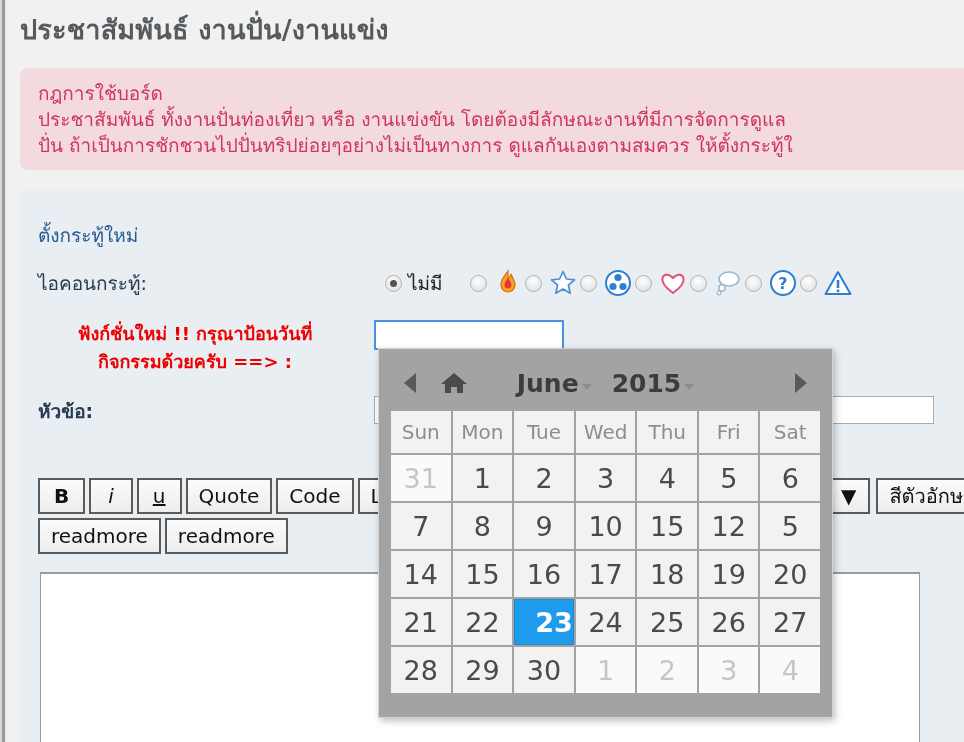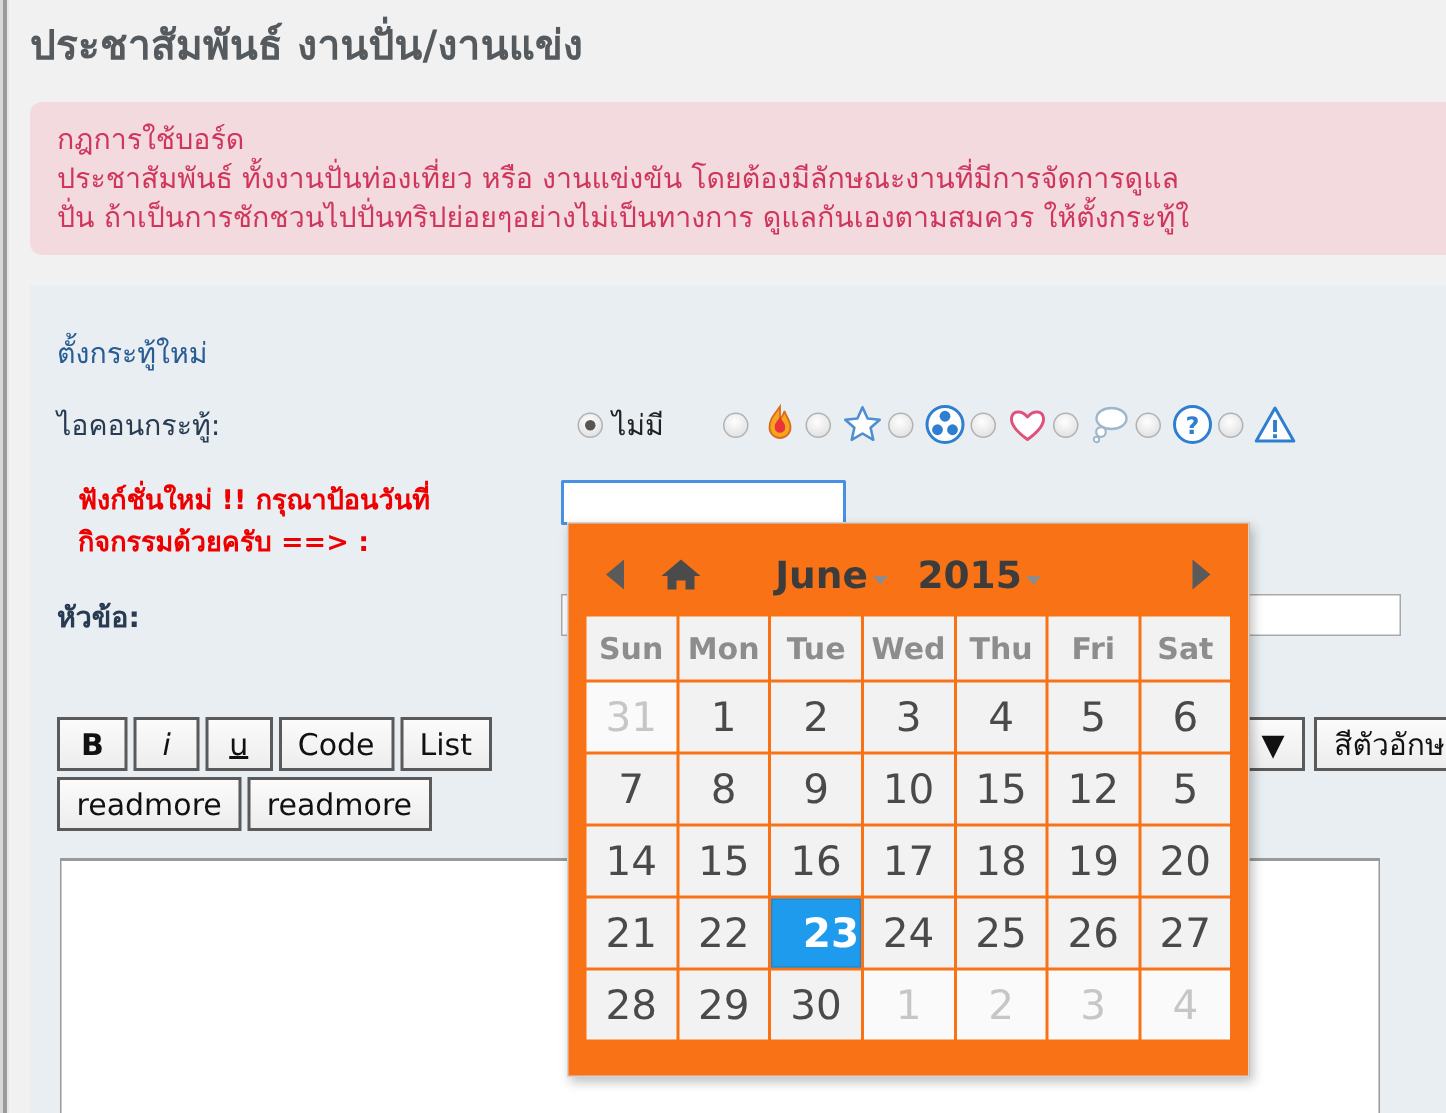--- a/index.html
+++ b/index.html
@@ -49,23 +49,23 @@
   .new-topic-link {
     position: absolute; left: 38px; top: 220px;
     font-size: 19px; color: #2a5c94;
   }
 
   .lbl-icon {
     position: absolute; left: 38px; top: 268px;
     font-size: 19px; font-weight: normal; color: #283b52;
   }
   .lbl-date {
-    position: absolute; left: 52px; top: 320px;
+    position: absolute; left: 30px; top: 320px;
     font-size: 18px; font-weight: bold; color: #ee0000;
-    line-height: 28px; width: 330px;
+    line-height: 28px; width: 330px; text-align: center;
   }
   .lbl-subject {
     position: absolute; left: 38px; top: 396px;
     font-size: 19px; font-weight: bold; color: #283b52;
   }
 
   
   .icon-row {
     position: absolute; left: 385px; top: 268px;
     display: flex; align-items: center; gap: 0px;
@@ -77,21 +77,21 @@
     border: 1px solid #b2b2b2;
     display: inline-block; position: relative; flex: none;
     margin-right: 6px;
   }
   .radio.checked::after {
     content: ""; position: absolute; left: 4px; top: 4px;
     width: 7px; height: 7px; border-radius: 50%; background: #555;
   }
   .radio-gap { width: 15px; flex: none; }
   .radio-none-label {
-    font-size: 19px; color: #222; margin-right: 24px;
+    font-size: 19px; color: #222; margin-right: 12px;
   }
   .ic { width: 30px; height: 30px; flex: none; margin-right: 2px;
         display: flex; align-items: center; justify-content: center; }
 
   
   .date-input {
     position: absolute; left: 374px; top: 320px;
     width: 190px; height: 30px;
     background: #fff; border: 2px solid #4a90e2; border-radius: 1px;
     outline: none; font-size: 15px; padding: 0 5px;
@@ -134,21 +134,21 @@
   .body-textarea {
     position: absolute; left: 40px; top: 572px;
     width: 880px; height: 180px;
     background: #fff; border: 1px solid #9a9a9a; border-top: 2px solid #9a9a9a;
   }
 
   
   .cal {
     position: absolute; left: 378px; top: 348px;
     width: 455px; height: 370px;
-    background: #f97316;
+    background: #a3a3a3;
     border: 1px solid #d3d3d3;
     box-shadow: 2px 3px 7px rgba(0,0,0,.25);
     padding: 8px 10px 10px 10px;
     z-index: 50;
   }
   .cal-header {
     display: flex; align-items: center; height: 52px;
     padding: 0 8px; position: relative;
   }
   .cal-prev, .cal-next {
@@ -169,21 +169,21 @@
   }
   .cal-caret {
     width: 0; height: 0; border-left: 5px solid transparent;
     border-right: 5px solid transparent; border-top: 6px solid #8c8c8c;
     margin-top: 8px;
   }
   .cal-next { margin-left: auto; }
 
   table.cal-grid { border-collapse: separate; border-spacing: 2px; width: 433px; }
   table.cal-grid th {
-    background: #f2f2f2; color: #8d8d8d; font-size: 20px; font-weight: bold;
+    background: #f2f2f2; color: #8d8d8d; font-size: 20px; font-weight: normal;
     height: 42px; width: 60px; text-align: center;
   }
   table.cal-grid td {
     background: #f2f2f2; color: #4a4a4a; font-size: 27px;
     height: 46px; width: 60px; text-align: center; cursor: pointer;
   }
   table.cal-grid td.other { background: #fafafa; color: #c6c6c6; }
   table.cal-grid td.sel {
     background: #1e9bed; color: #fff; font-weight: bold;
     box-shadow: inset 0 0 0 1px #1a8cd6;
@@ -294,20 +294,21 @@
 
   <input class="date-input" type="text" value="" style="">
 
   <div class="subject-input"></div>
 
   <div class="toolbar">
     <div class="tb-row">
       <button class="tb-btn b">B</button>
       <button class="tb-btn i">i</button>
       <button class="tb-btn u">u</button>
+      <button class="tb-btn">Quote</button>
       <button class="tb-btn">Code</button>
       <button class="tb-btn">List</button>
     </div>
     <div class="tb-row">
       <button class="tb-btn">readmore</button>
       <button class="tb-btn">readmore</button>
     </div>
   </div>
 
   <div class="toolbar-right">

